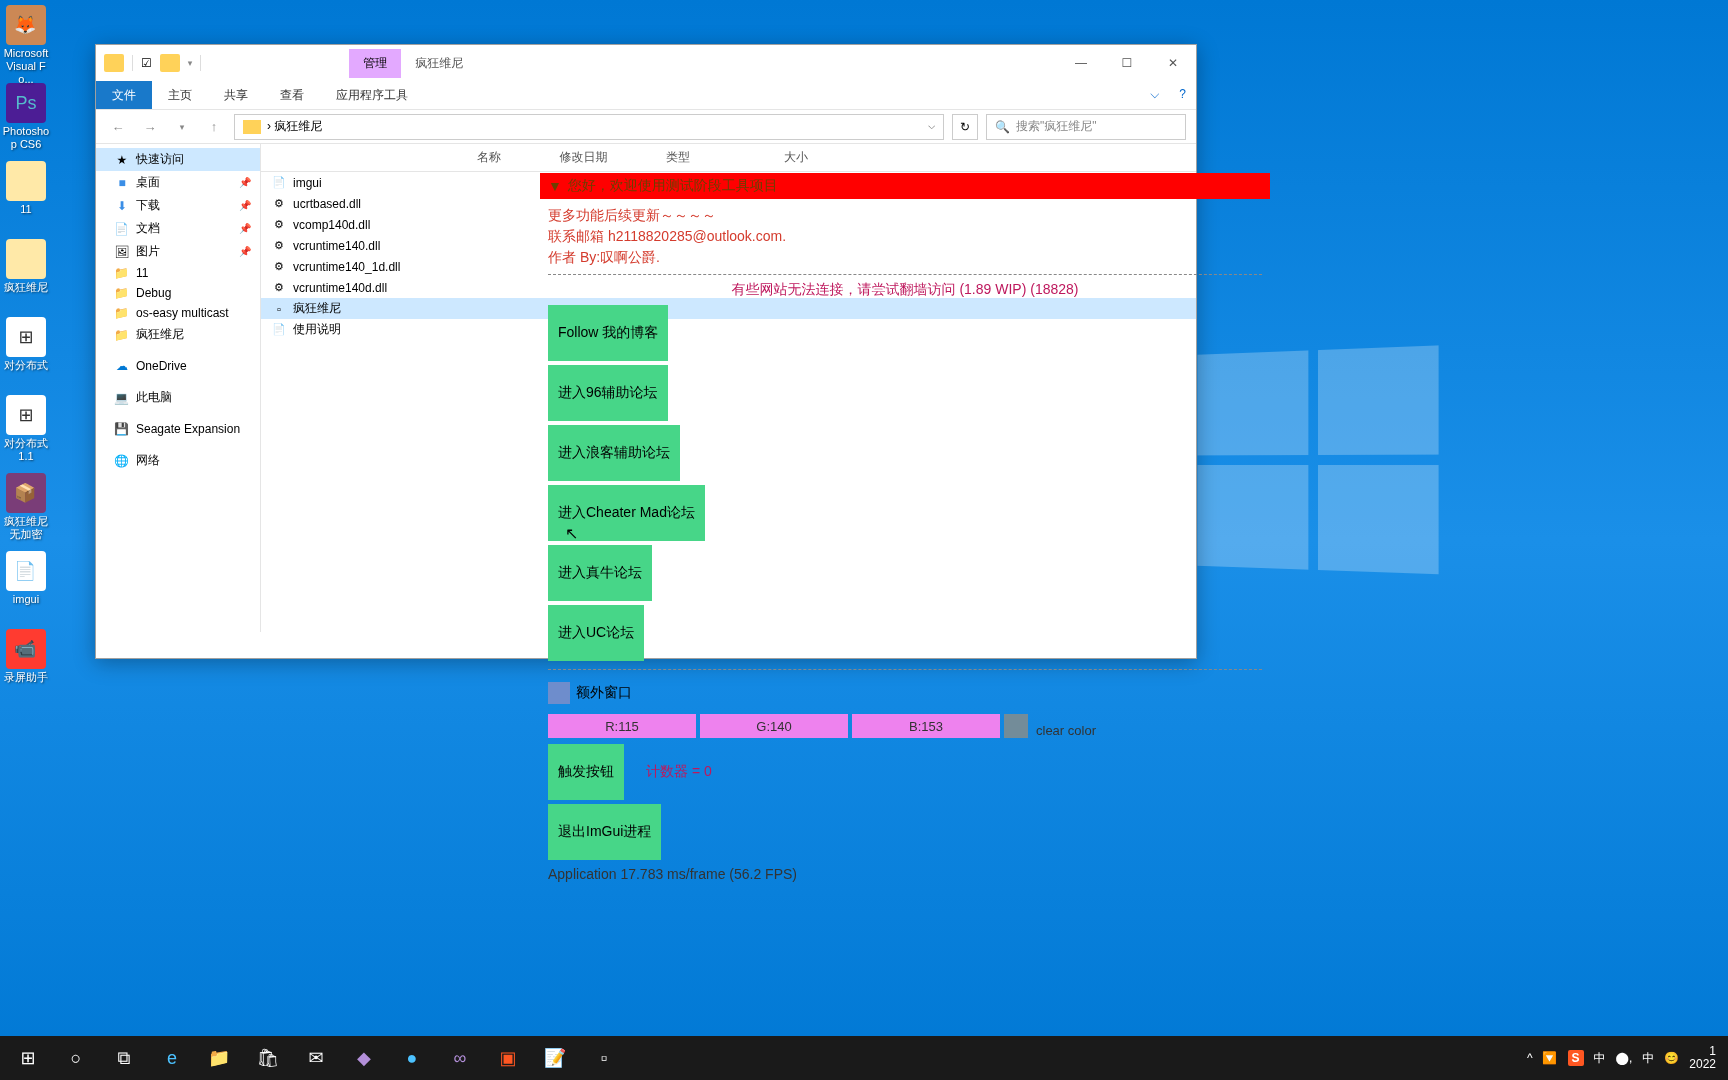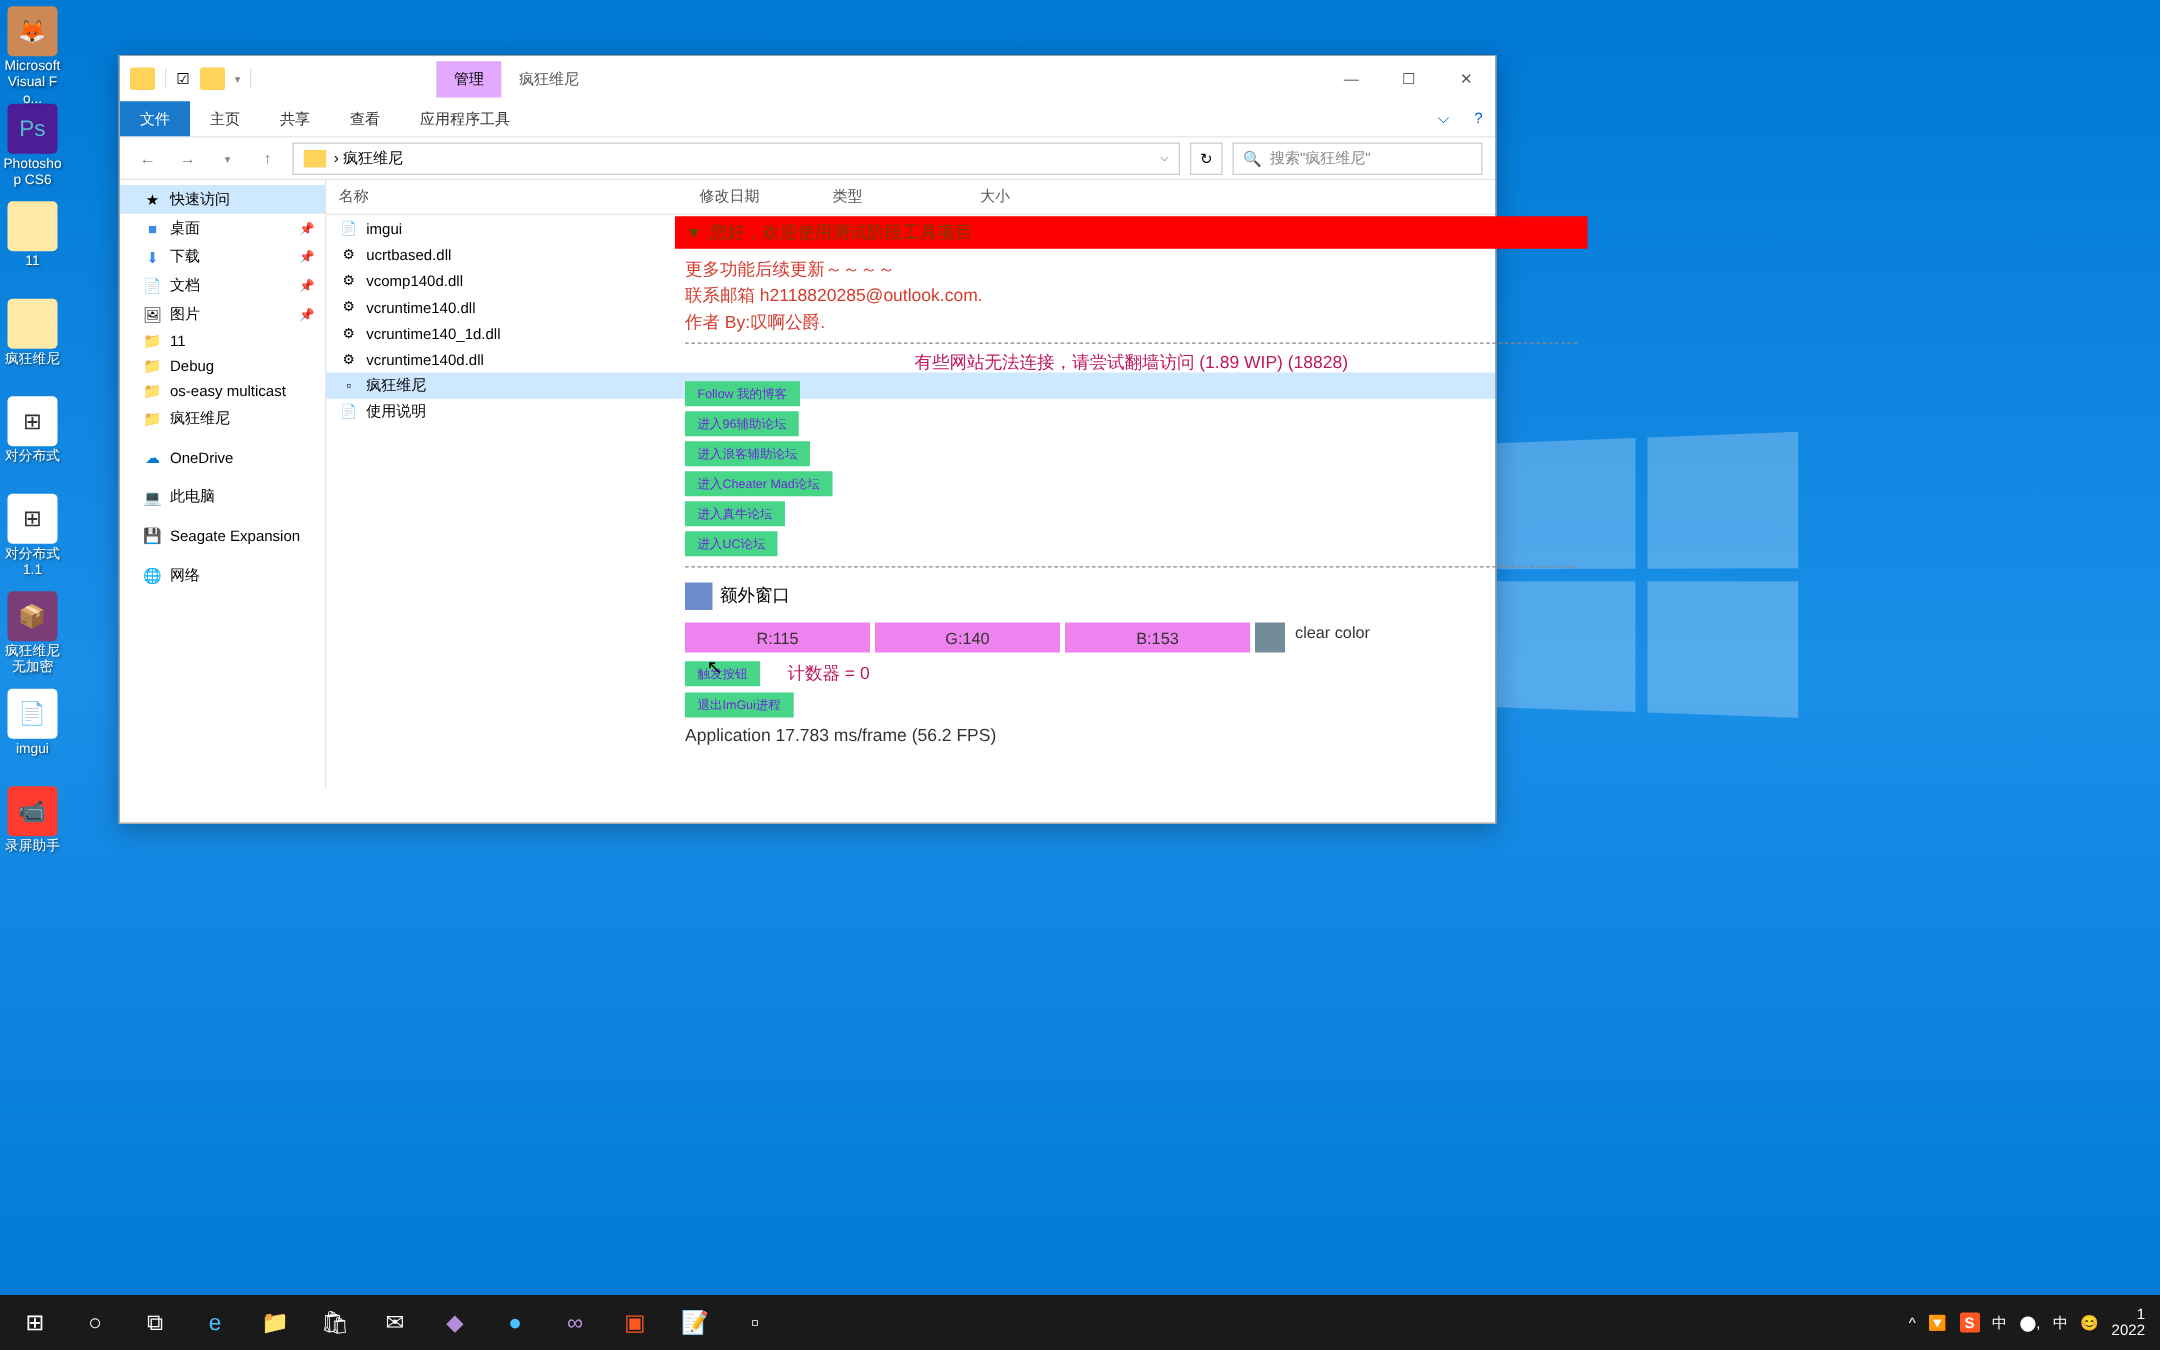--- a/index.html
+++ b/index.html
@@ -48,42 +48,42 @@
 .exp-sidebar { width: 165px; border-right: 1px solid #e5e5e5; padding: 4px 0; font-size: 12px; overflow: hidden; }
 .side-item { padding: 3px 8px 3px 18px; display: flex; align-items: center; gap: 6px; cursor: pointer; }
 .side-item.active { background: #cde8ff; }
 .side-item .pin { margin-left: auto; color: #888; font-size: 10px; }
 .side-item .sico { width: 16px; height: 14px; display: inline-flex; align-items: center; justify-content: center; }
 .side-group { margin-top: 10px; }
 
 .exp-content { flex: 1; }
 .exp-headers { display: flex; height: 28px; border-bottom: 1px solid #e5e5e5; font-size: 12px; color: #555; align-items: center; }
 .exp-headers > div { padding: 0 10px; }
-.col-name { width: 250px; } .col-date { width: 145px; text-align: center; } .col-type { width: 118px; } .col-size { width: 90px; }
+.col-name { width: 250px; text-align: right; } .col-date { width: 145px; text-align: center; } .col-type { width: 118px; } .col-size { width: 90px; }
 .exp-files { font-size: 12px; }
 .file-row { display: flex; align-items: center; height: 21px; padding-left: 10px; cursor: pointer; }
 .file-row.selected { background: #cde8ff; }
 .file-row .fico { width: 16px; height: 16px; margin-right: 6px; display: inline-flex; align-items: center; justify-content: center; font-size: 11px; }
 
 .exp-status { height: 26px; border-top: 1px solid #e5e5e5; display: flex; align-items: center; padding: 0 14px; font-size: 12px; color: #555; gap: 18px; }
 .exp-status .views { margin-left: auto; display:flex; gap:4px; }
 .exp-status .views span { width:18px; height:18px; border:1px solid #ccc; display:inline-block; }
 
 
 .imgui { position: absolute; left: 540px; top: 173px; width: 730px; background: transparent; font-size: 14px; }
 .imgui-header { background: #ff0000; color: #6b3f00; padding: 4px 8px; font-size: 14px; display: flex; align-items: center; gap: 6px; }
 .imgui-header .tri { color: #6b3f00; }
 .imgui-body { padding: 6px 8px 12px; }
 .imgui .redtxt { color: #d43b2d; line-height: 1.5; }
 .imgui hr { border: none; border-top: 1px dashed #888; margin: 6px 0; }
 .imgui .plain { color: #be185d; margin: 4px 12px; text-align: center; }
-.imgui .gbtn { display: inline-block; background: #47d688; color: #6d28d9; padding: 3px 10px; margin: 2px 0; font-size: 10px; cursor: pointer; }
+.imgui .gbtn { display: inline-block; background: #47d688; color: #000000; padding: 19px 10px; margin: 2px 0; font-size: 14px; cursor: pointer; }
 .imgui .checkbox { display: inline-flex; align-items: center; gap: 6px; margin: 6px 0; }
 .imgui .checkbox .cb { width: 22px; height: 22px; background: #6e8dcc; cursor: pointer; }
-.imgui .color-row { display: flex; align-items: flex-start; gap: 4px; margin: 4px 0; }
+.imgui .color-row { display: flex; align-items: flex-end; gap: 4px; margin: 4px 0; }
 .imgui .color-row .seg { background: #ee82ee; color: #333; height: 24px; width: 148px; display: flex; align-items: center; justify-content: center; font-size: 13px; }
 .imgui .color-row .swatch { width: 24px; height: 24px; background: #738c99; }
 .imgui .color-row .clabel { color: #333; font-size: 13px; margin-left: 4px; }
 .imgui .counter { display: inline-flex; align-items: center; gap: 10px; }
 .imgui .perf { color: #333; margin-top: 4px; }
 
 
 .taskbar { position: absolute; left: 0; bottom: 0; width: 100%; height: 44px; background: #1a1a1a; display: flex; align-items: center; padding: 0 4px; }
 .taskbar .tbtn { width: 48px; height: 44px; display: flex; align-items: center; justify-content: center; color: #fff; font-size: 18px; cursor: pointer; }
 .taskbar .tray { margin-left: auto; display: flex; align-items: center; gap: 10px; color: #fff; font-size: 12px; padding-right: 8px; }

